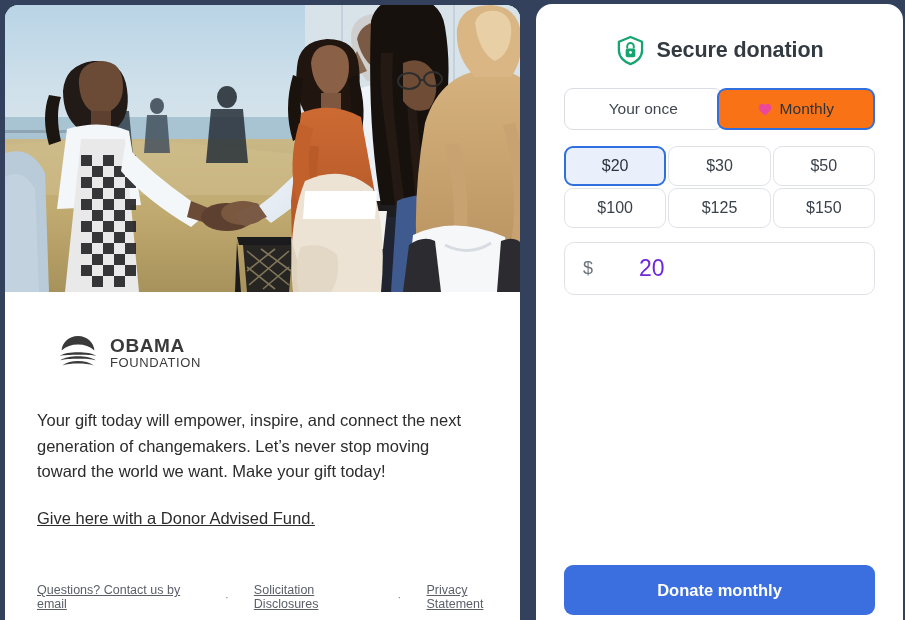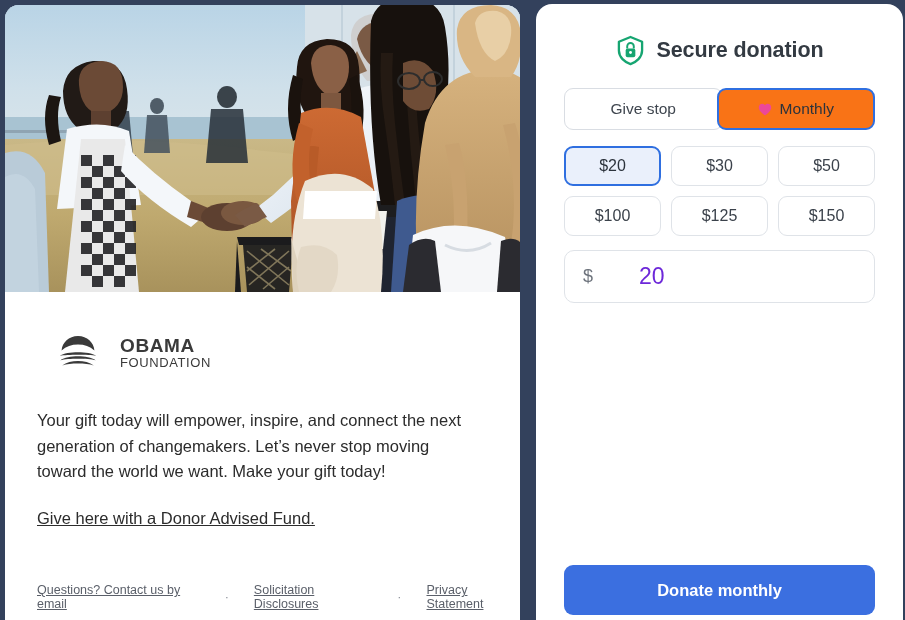--- a/index.html
+++ b/index.html
@@ -71,21 +71,21 @@
   .left-body {
     padding: 26px 30px 0 30px;
     flex: 1 1 auto;
     position: relative;
   }
 
   
   .brand-logo {
     display: flex;
     align-items: center;
-    gap: 21px;
+    gap: 11px;
     margin: 14px 0 0 22px;
   }
   .brand-mark { width: 42px; height: 42px; display: block; }
   .brand-text {
     display: flex;
     flex-direction: column;
     line-height: 1.04;
   }
   .brand-line1 {
     font-size: 19px;
@@ -190,21 +190,21 @@
     color: #2c333c;
     z-index: 2;
     margin-left: -6px;
   }
   .heart-icon { width: 14px; height: 13px; display: block; }
 
   
   .amount-grid {
     display: grid;
     grid-template-columns: repeat(3, 1fr);
-    gap: 10px;
+    gap: 2px;
     margin-bottom: 14px;
   }
   .amount-btn {
     height: 40px;
     border: 1px solid #dfe3e8;
     border-radius: 9px;
     background: #ffffff;
     font-family: "Liberation Sans", sans-serif;
     font-size: 16px;
     color: #3b424b;
@@ -521,21 +521,21 @@
       <path d="M15 2 L27 7 V16 C27 23 21 28 15 30 C9 28 3 23 3 16 V7 Z" fill="none" stroke="#16a571" stroke-width="2.4" stroke-linejoin="round"></path>
       <rect x="10" y="14" width="10" height="9" rx="2" fill="#16a571"></rect>
       <path d="M11.6 14 V11.6 A3.4 3.4 0 0 1 18.4 11.6 V14" fill="none" stroke="#16a571" stroke-width="2"></path>
       <circle cx="15" cy="18" r="1.5" fill="#ffffff"></circle>
     </svg>
     <span class="secure-title">Secure donation</span>
   </div>
 
   <div class="freq-toggle">
     <button class="freq-btn">
-      <span>Give stop</span>
+      <span>Your once</span>
     </button>
     <button class="freq-btn active">
       <svg class="heart-icon" viewBox="0 0 16 15" aria-hidden="true">
         <path d="M8 14.2 C8 14.2 0.8 9.6 0.8 5.1 C0.8 2.6 2.7 0.9 4.9 0.9 C6.3 0.9 7.4 1.7 8 2.7 C8.6 1.7 9.7 0.9 11.1 0.9 C13.3 0.9 15.2 2.6 15.2 5.1 C15.2 9.6 8 14.2 8 14.2 Z" fill="#ec4899"></path>
       </svg>
       <span>Monthly</span>
     </button>
   </div>
 
   <div class="amount-grid">

